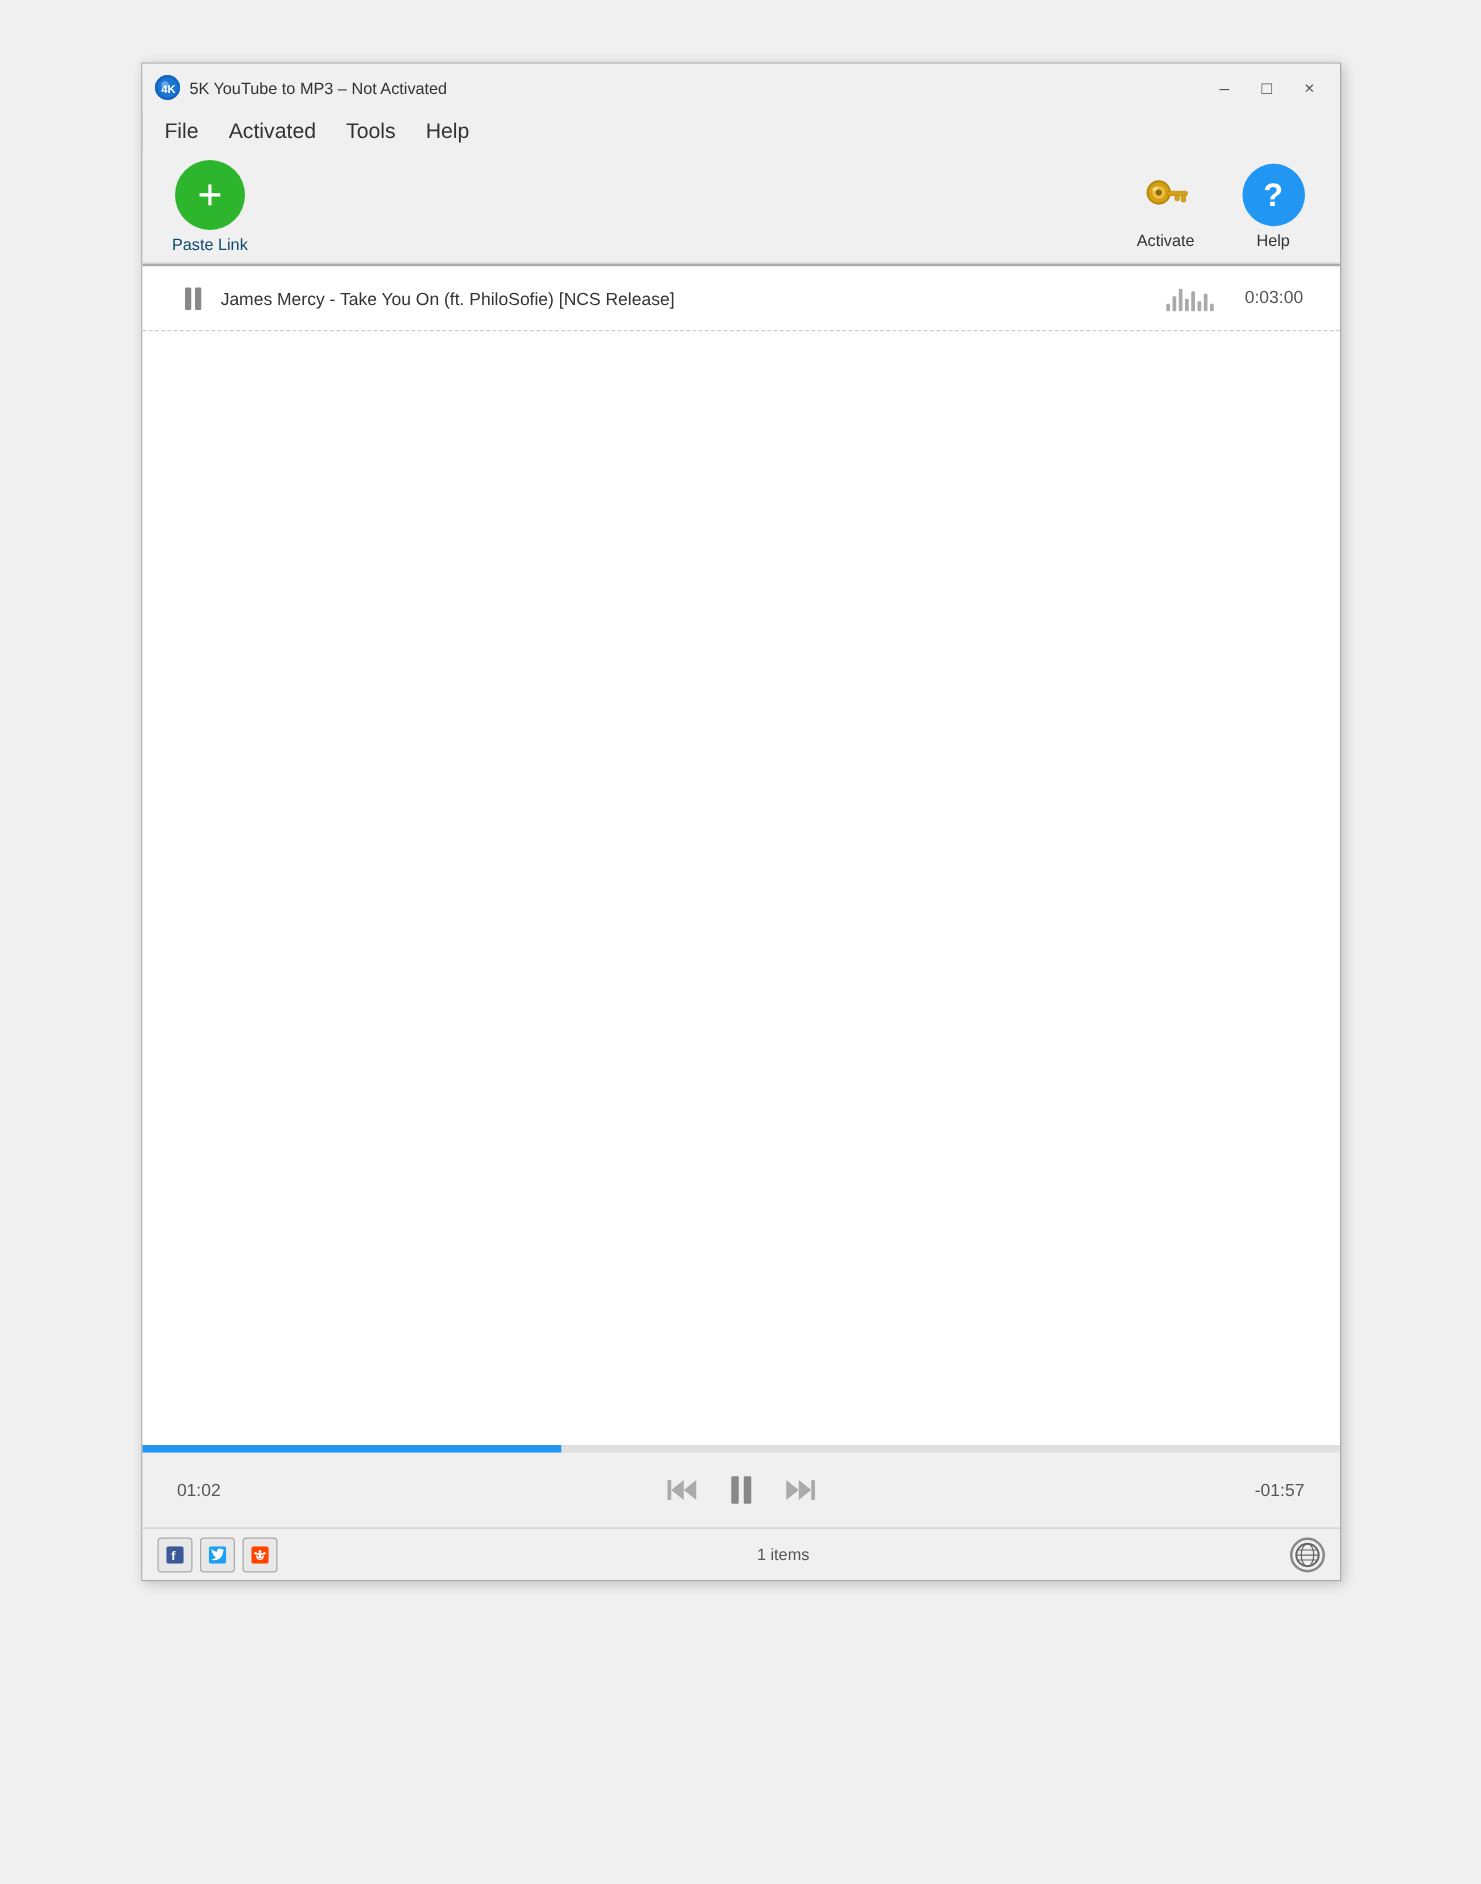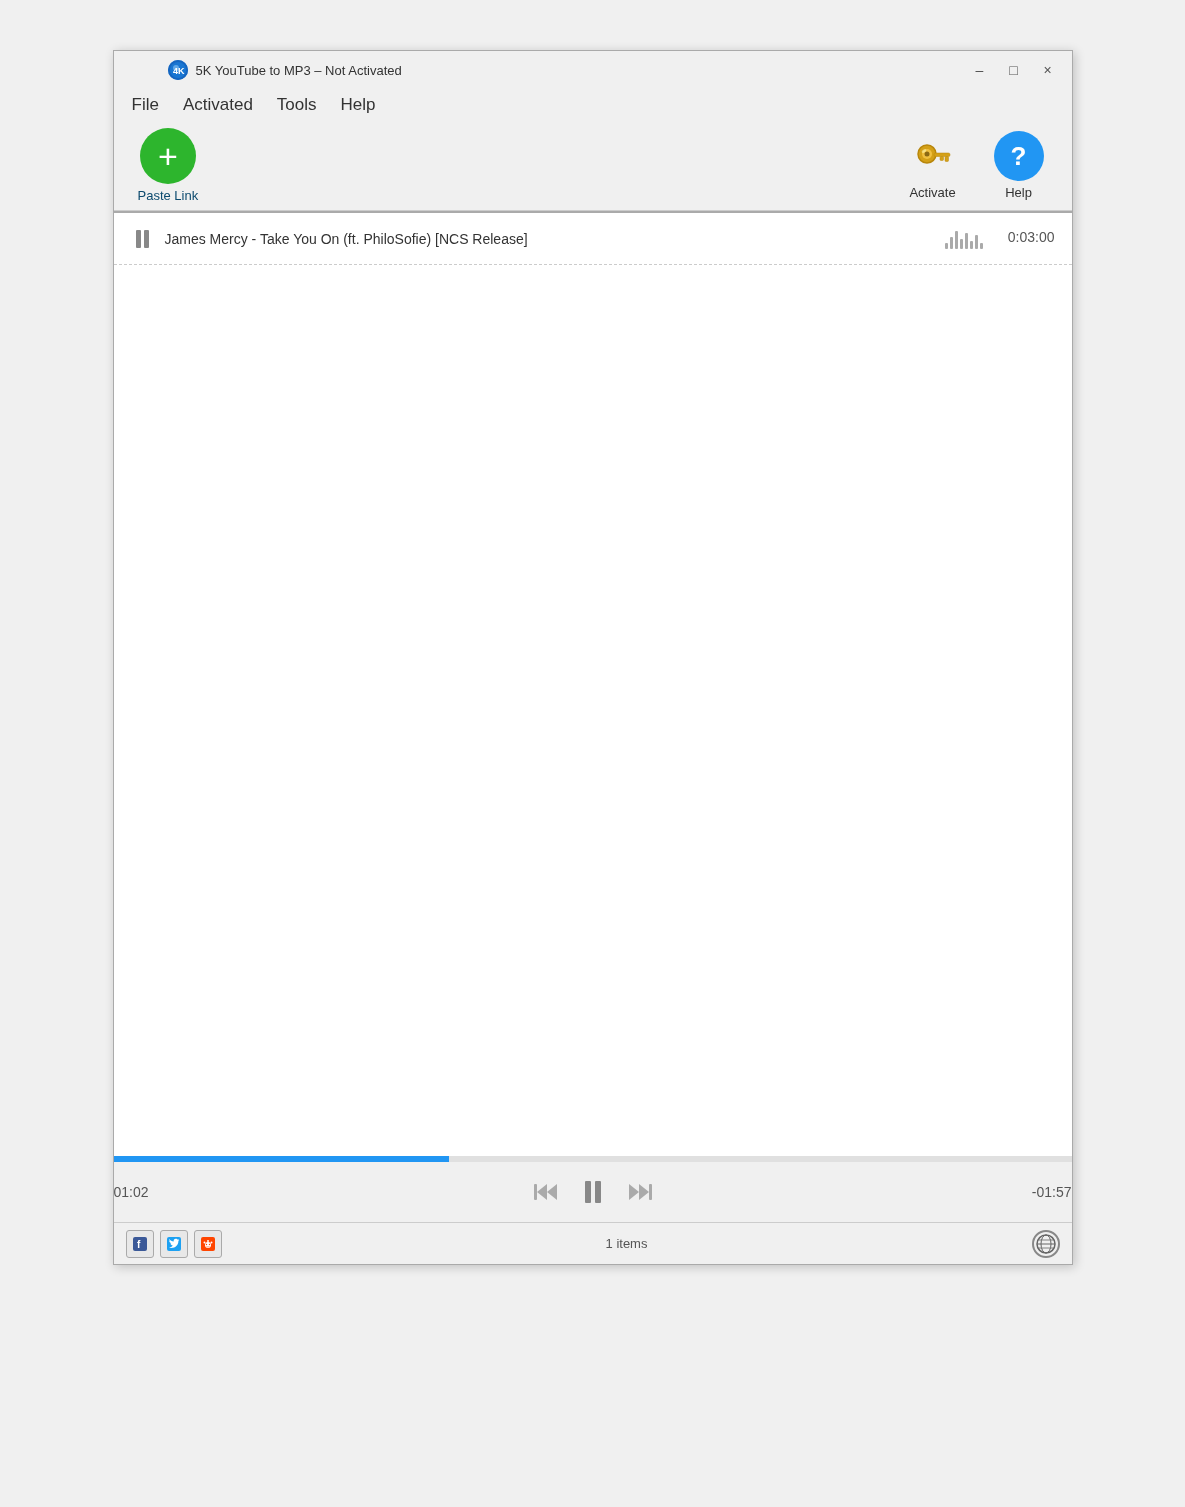--- a/index.html
+++ b/index.html
@@ -31,21 +31,20 @@
 
     
     .title-bar {
       display: flex;
       align-items: center;
       justify-content: space-between;
       background: #f0f0f0;
       padding: 6px 10px;
       height: 38px;
       flex-shrink: 0;
-      margin-left: 44px;
     }
 
     .title-bar-left {
       display: flex;
       align-items: center;
       gap: 8px;
     }
 
     .app-icon {
       width: 20px;
@@ -198,21 +197,21 @@
     .downloads-area {
       flex: 1;
       background: white;
       border-top: 2px solid #aaa;
       overflow-y: auto;
     }
 
     .download-item {
       display: flex;
       align-items: center;
-      padding: 10px 17px;
+      padding: 10px 29px;
       border-bottom: 1px dashed #ccc;
       height: 52px;
     }
 
     .download-item-pause {
       display: flex;
       align-items: center;
       justify-content: center;
       width: 24px;
       margin-right: 10px;
@@ -272,21 +271,21 @@
 
     .progress-fill {
       height: 100%;
       background: #2196f3;
     }
 
     
     .playback-controls {
       display: flex;
       align-items: center;
-      padding: 8px 0;
+      padding: 8px 28px;
       height: 60px;
       background: #f0f0f0;
       flex-shrink: 0;
     }
 
     .playback-time-left {
       font-size: 14px;
       color: #555;
       min-width: 50px;
     }

